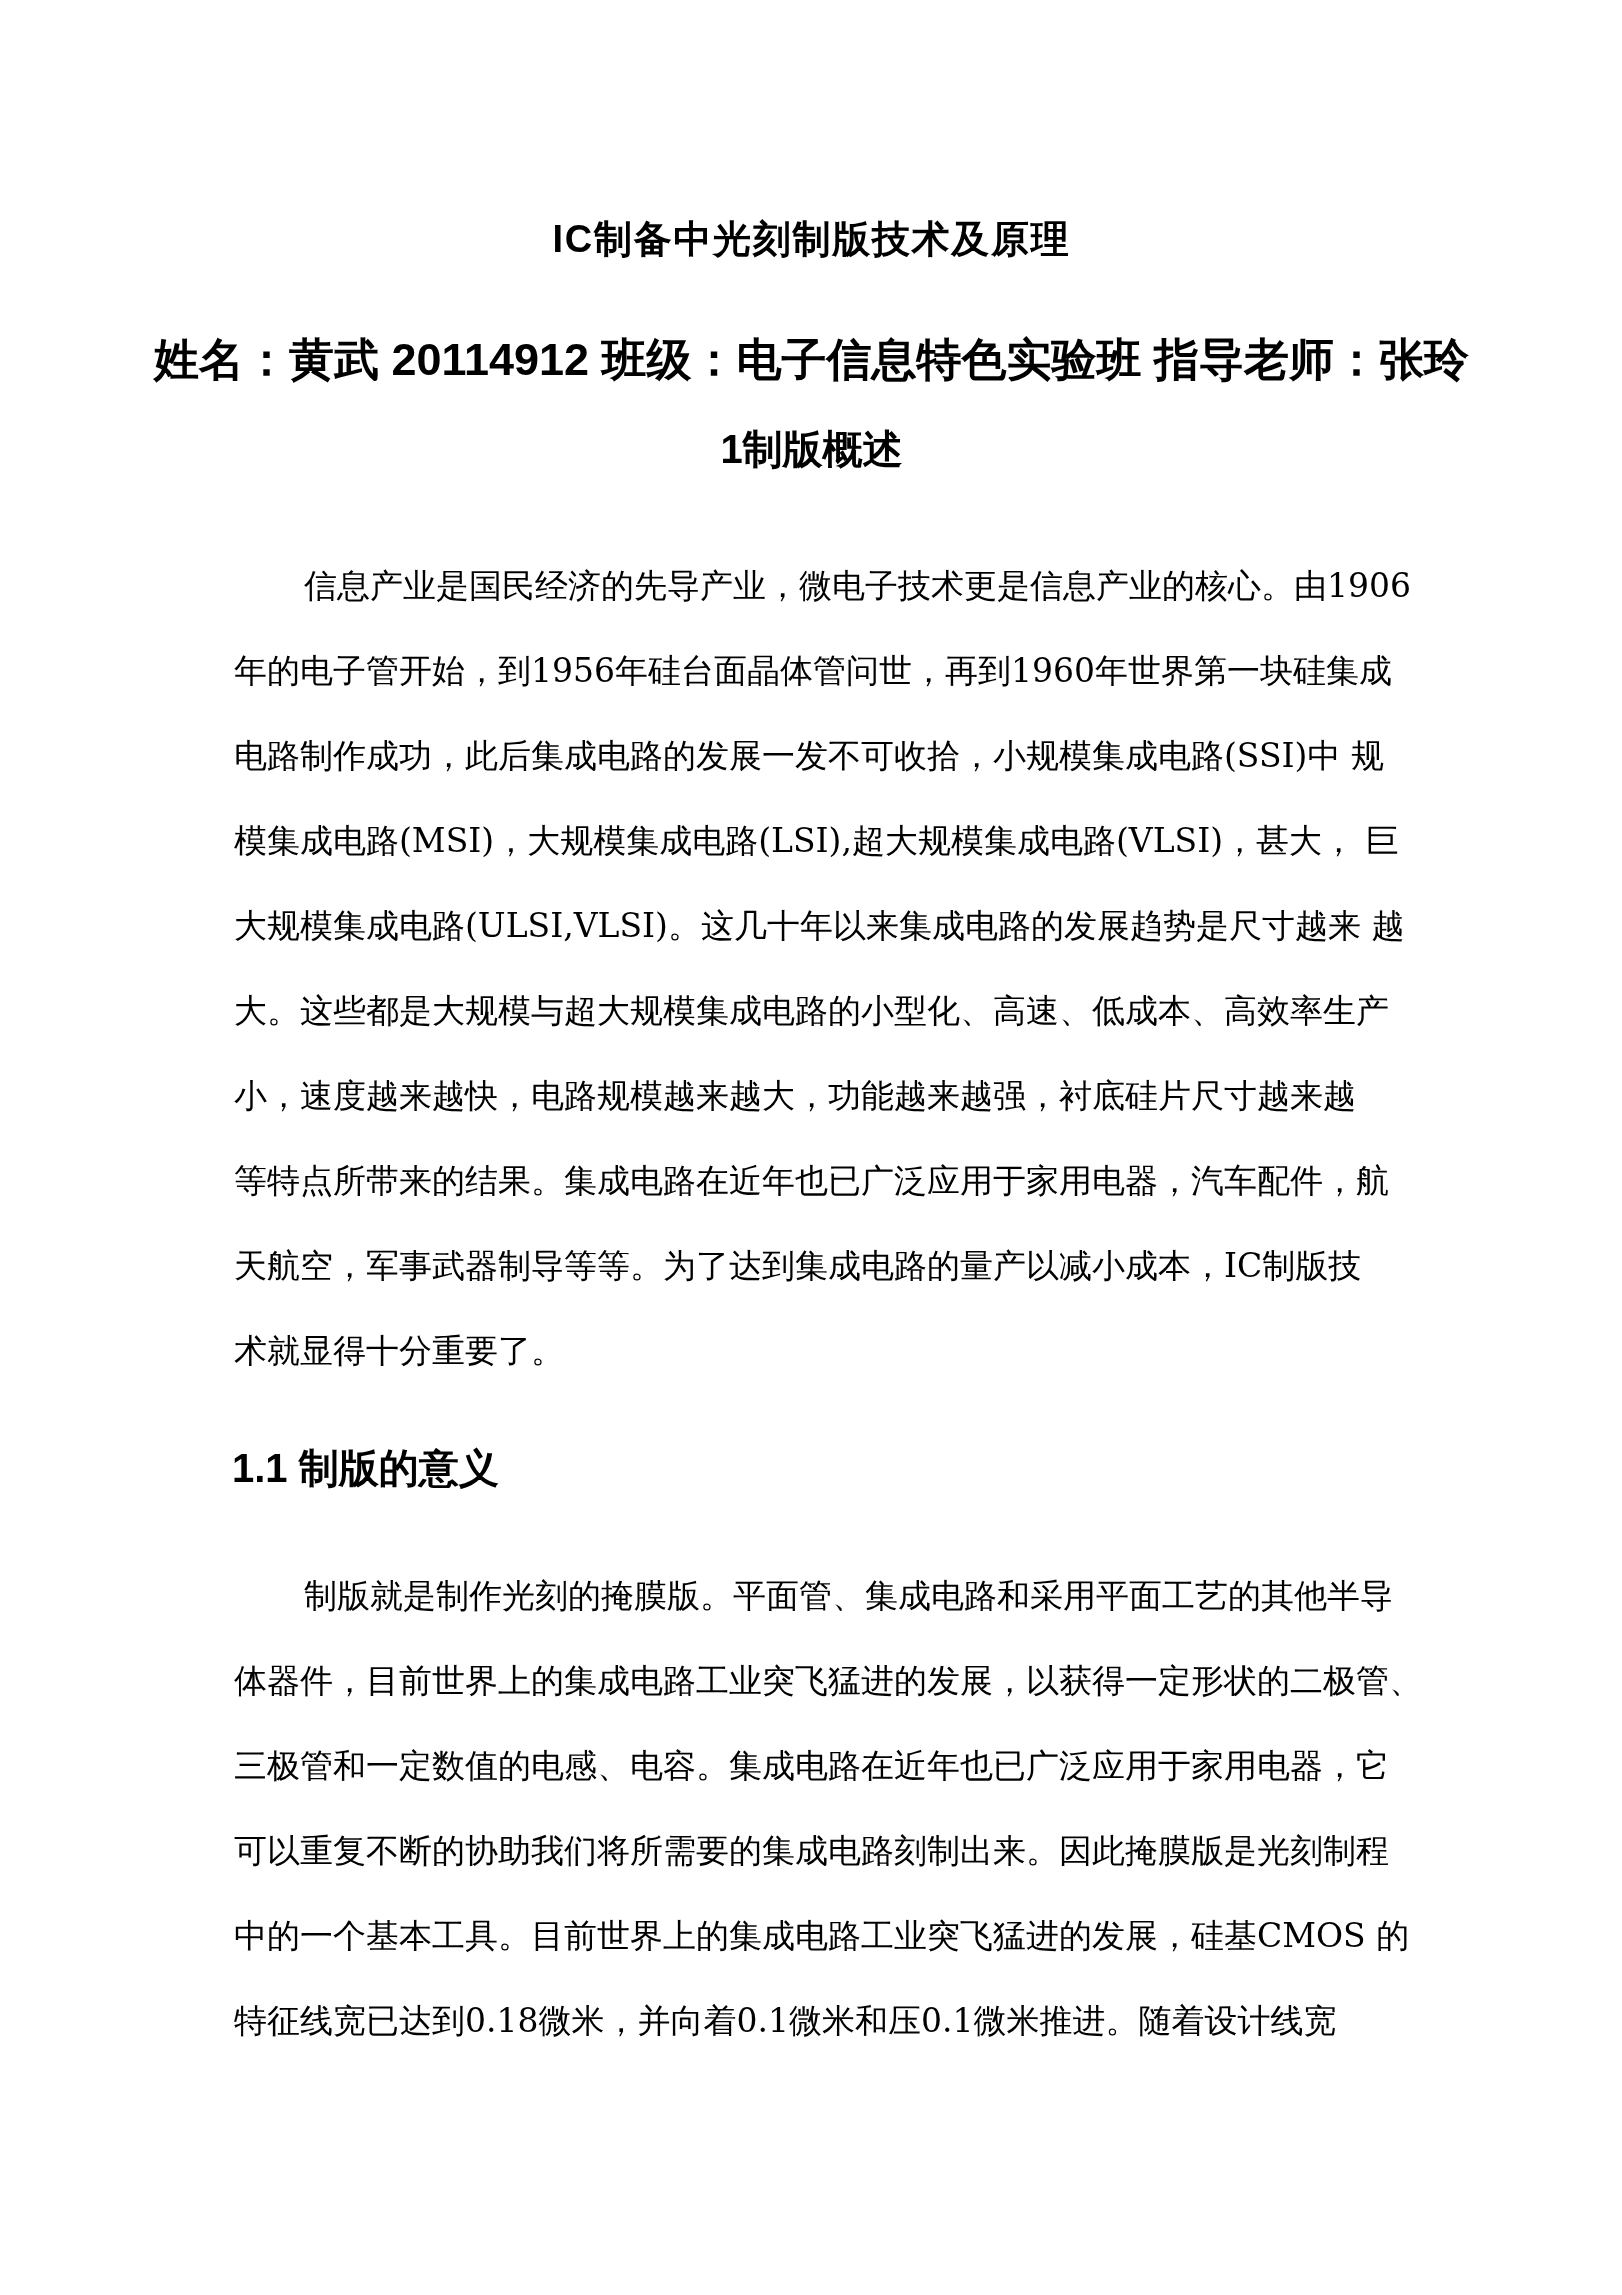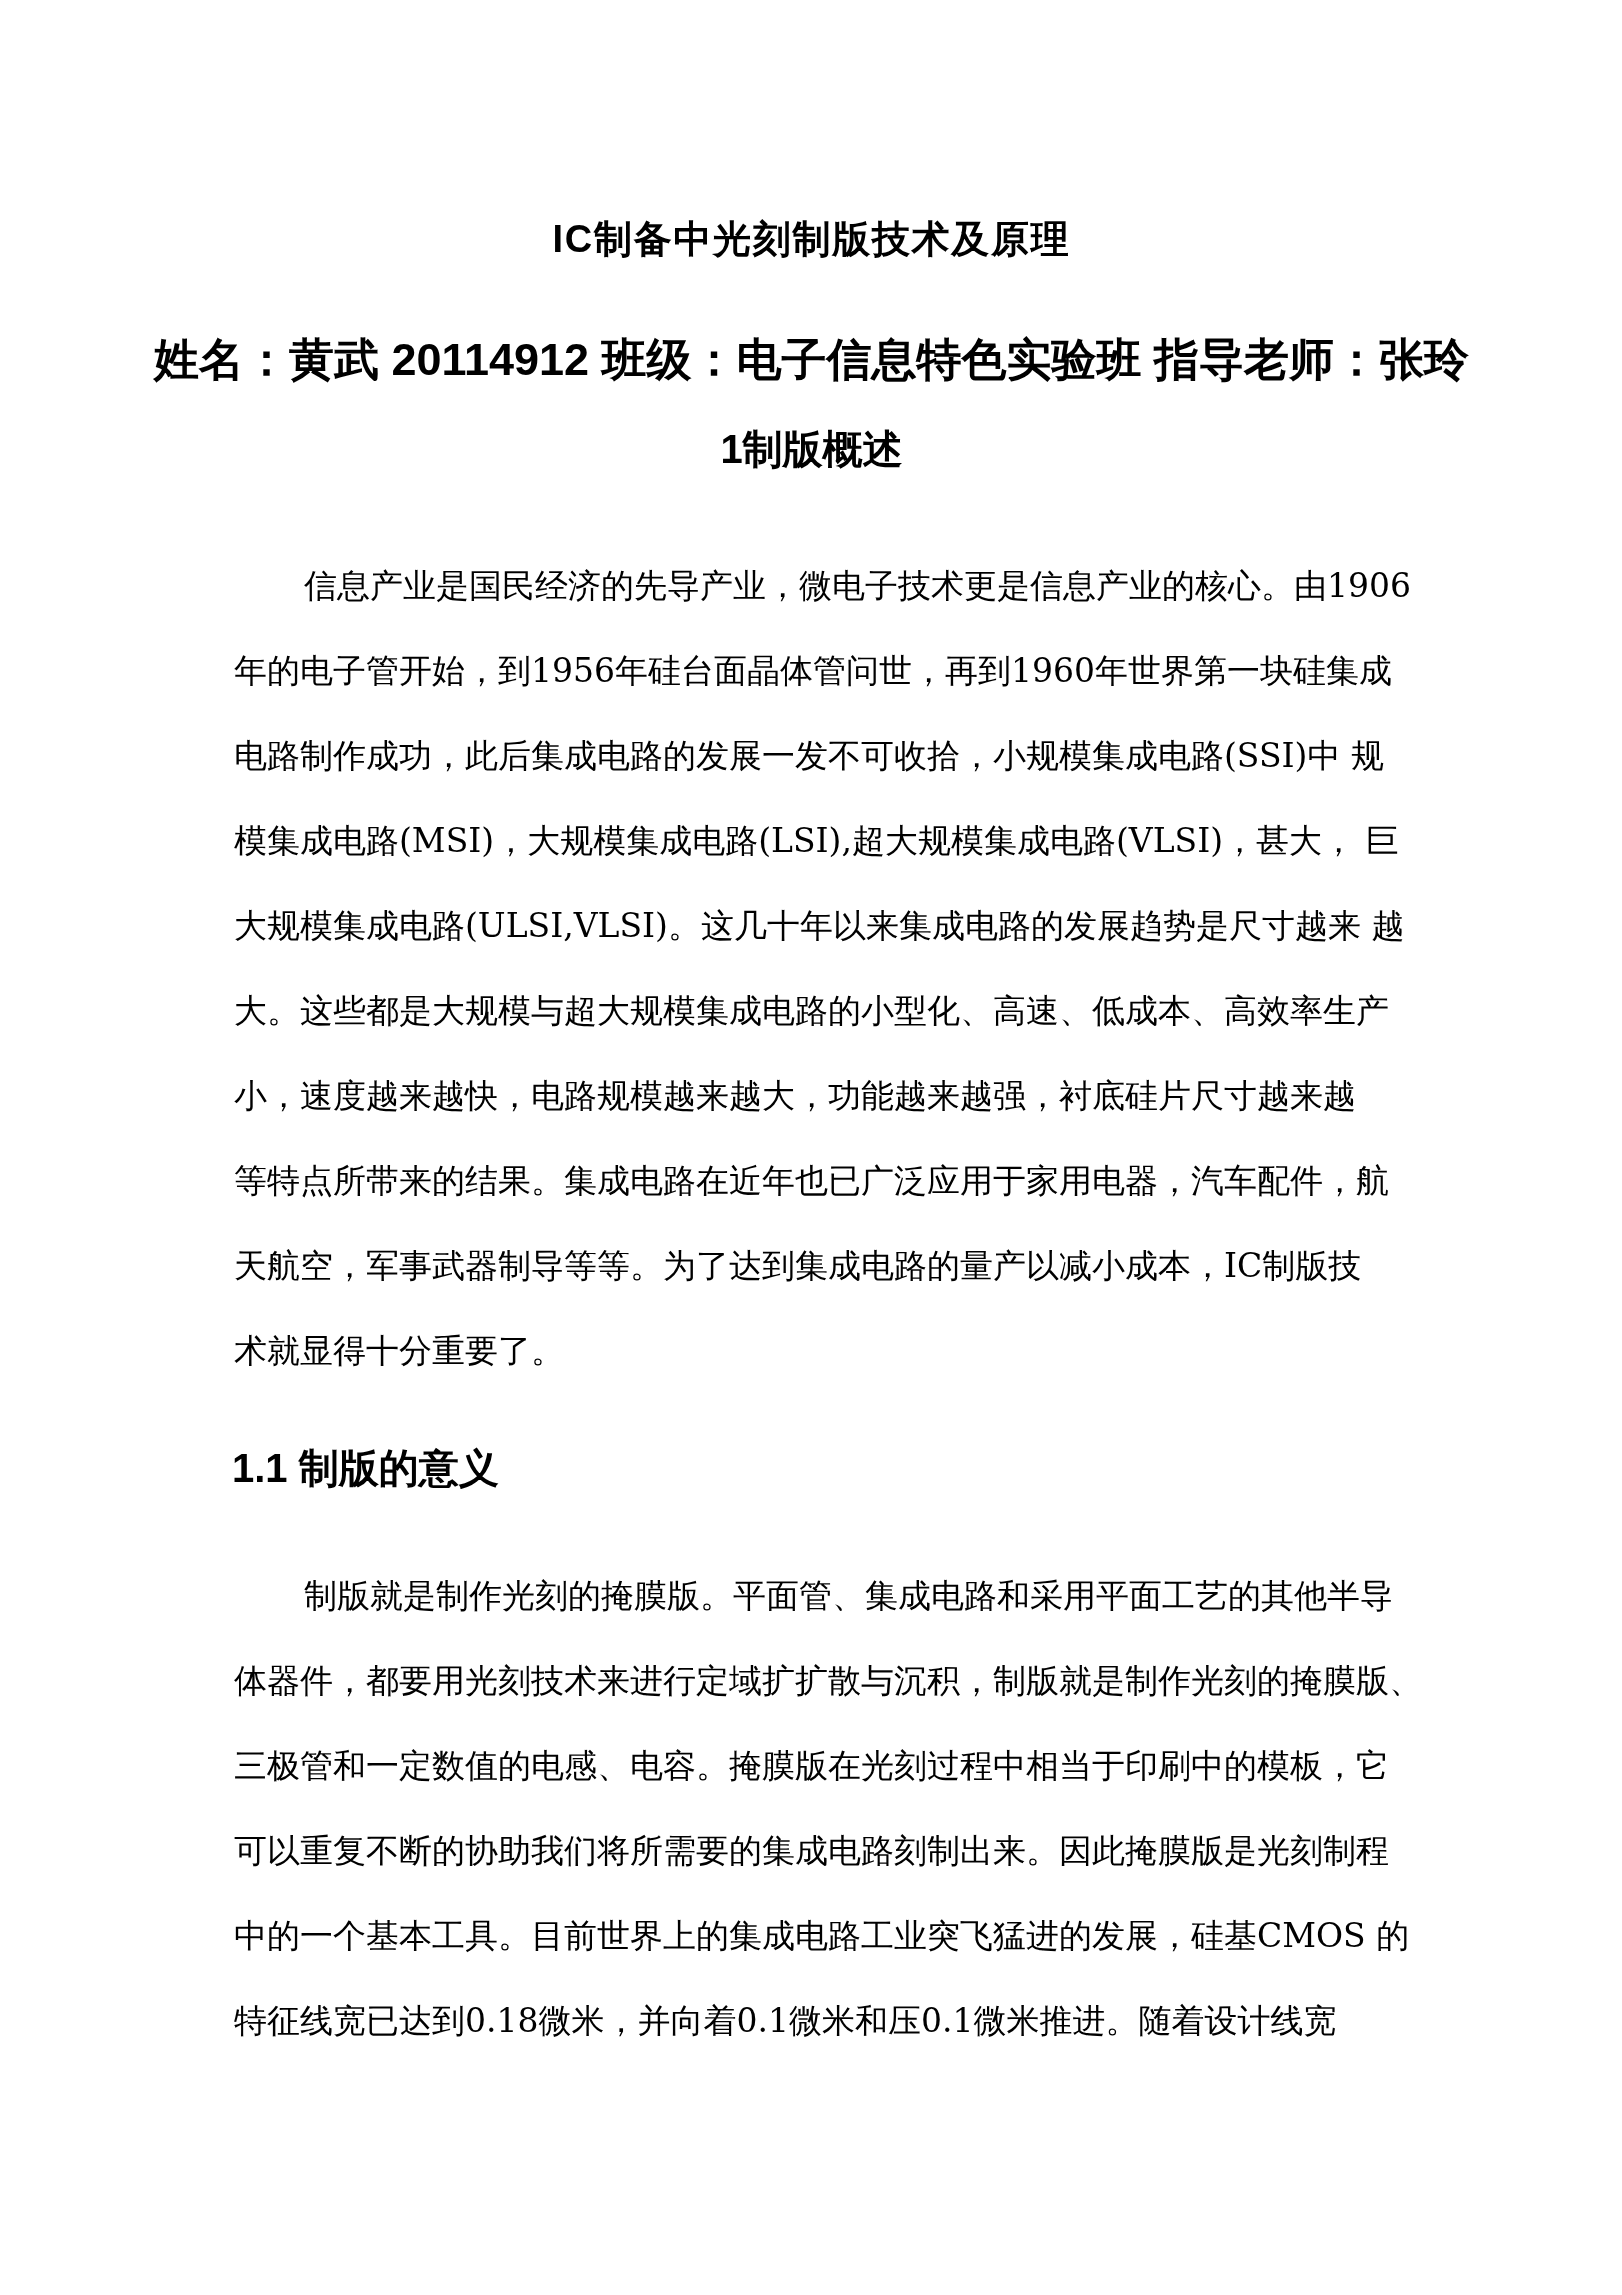--- a/index.html
+++ b/index.html
@@ -97,21 +97,21 @@
     <div class="line">小，速度越来越快，电路规模越来越大，功能越来越强，衬底硅片尺寸越来越</div>
     <div class="line">等特点所带来的结果。集成电路在近年也已广泛应用于家用电器，汽车配件，航</div>
     <div class="line">天航空，军事武器制导等等。为了达到集成电路的量产以减小成本，IC制版技</div>
     <div class="line">术就显得十分重要了。</div>
   </div>
 
   <div class="h-meaning">1.1 制版的意义</div>
 
   <div class="para para-meaning">
     <div class="line indent">制版就是制作光刻的掩膜版。平面管、集成电路和采用平面工艺的其他半导</div>
-    <div class="line">体器件，都要用光刻技术来进行定域扩扩散与沉积，制版就是制作光刻的掩膜版、</div>
-    <div class="line">三极管和一定数值的电感、电容。掩膜版在光刻过程中相当于印刷中的模板，它</div>
+    <div class="line">体器件，目前世界上的集成电路工业突飞猛进的发展，以获得一定形状的二极管、</div>
+    <div class="line">三极管和一定数值的电感、电容。集成电路在近年也已广泛应用于家用电器，它</div>
     <div class="line">可以重复不断的协助我们将所需要的集成电路刻制出来。因此掩膜版是光刻制程</div>
     <div class="line">中的一个基本工具。目前世界上的集成电路工业突飞猛进的发展，硅基CMOS 的</div>
     <div class="line">特征线宽已达到0.18微米，并向着0.1微米和压0.1微米推进。随着设计线宽</div>
   </div>
 
 </div>
 
 
 </body></html>

